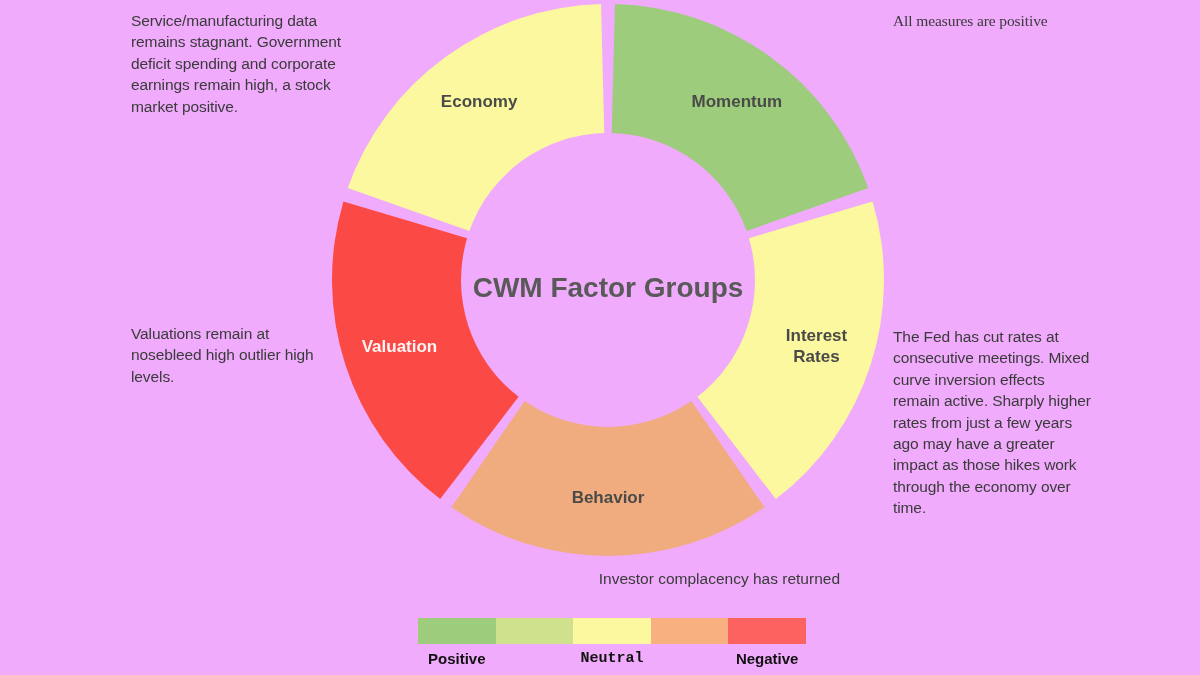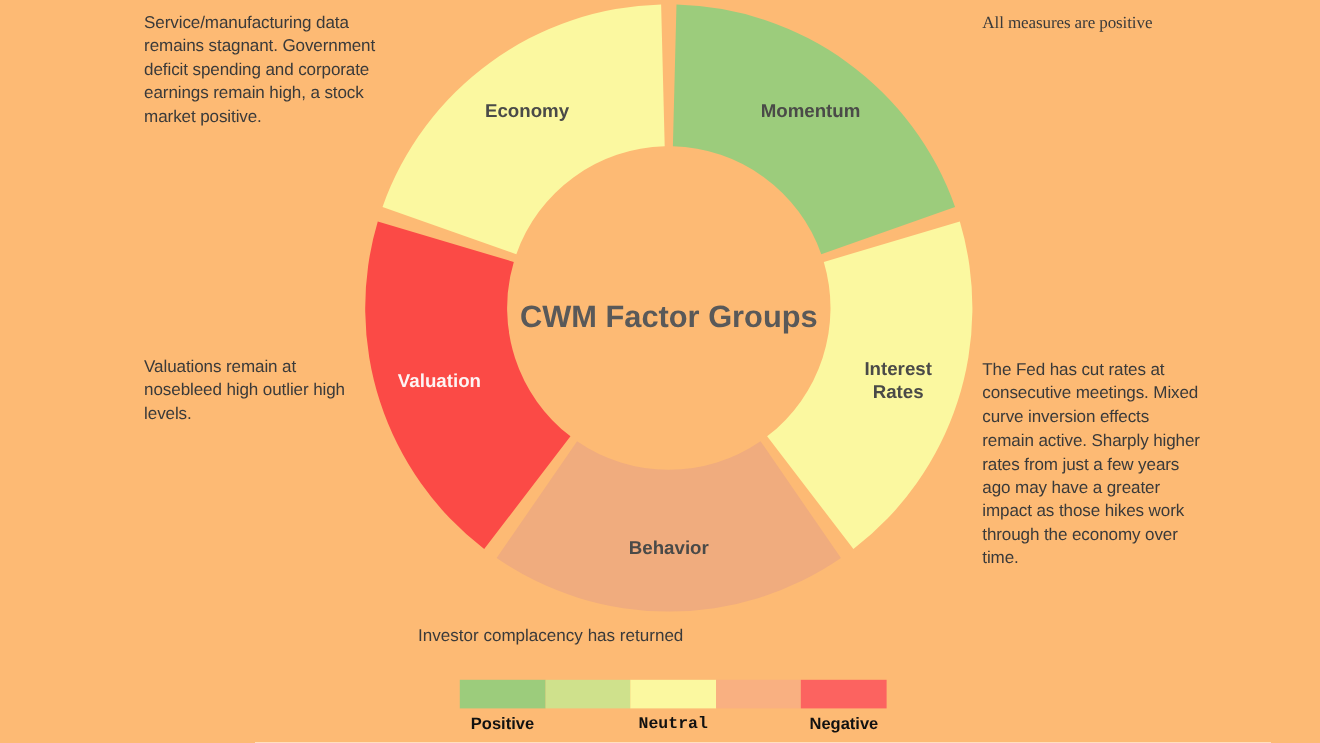--- a/index.html
+++ b/index.html
@@ -9,41 +9,41 @@
     background: #ffffff;
   }
   body {
     font-family: "Liberation Sans", sans-serif;
     -webkit-font-smoothing: antialiased;
   }
   #canvas {
     position: relative;
     width: 1200px;
     height: 675px;
-    background: #fdba74;
+    background: #f0abfc;
     overflow: hidden;
   }
 
   
   .note {
     position: absolute;
     color: #3a3a3a;
     font-size: 15.5px;
     line-height: 1.38;
     letter-spacing: -0.1px;
     white-space: pre-line;
   }
   #note-economy   { left: 131px; top: 10px;  width: 240px; }
   #note-momentum  { left: 893px; top: 10px;  width: 215px; font-family: Liberation Serif, serif; }
   #note-rates     { left: 893px; top: 326px; width: 200px; }
   #note-valuation { left: 131px; top: 323px; width: 195px; }
   #note-behavior  {
     position: absolute;
     left: 380px; top: 568px; width: 460px;
-    text-align: left;
+    text-align: right;
     color: #3a3a3a;
     font-size: 15.5px;
     line-height: 1.38;
   }
 
   
   #donut-wrap {
     position: absolute;
     left: 0px;
     top: 0px;

